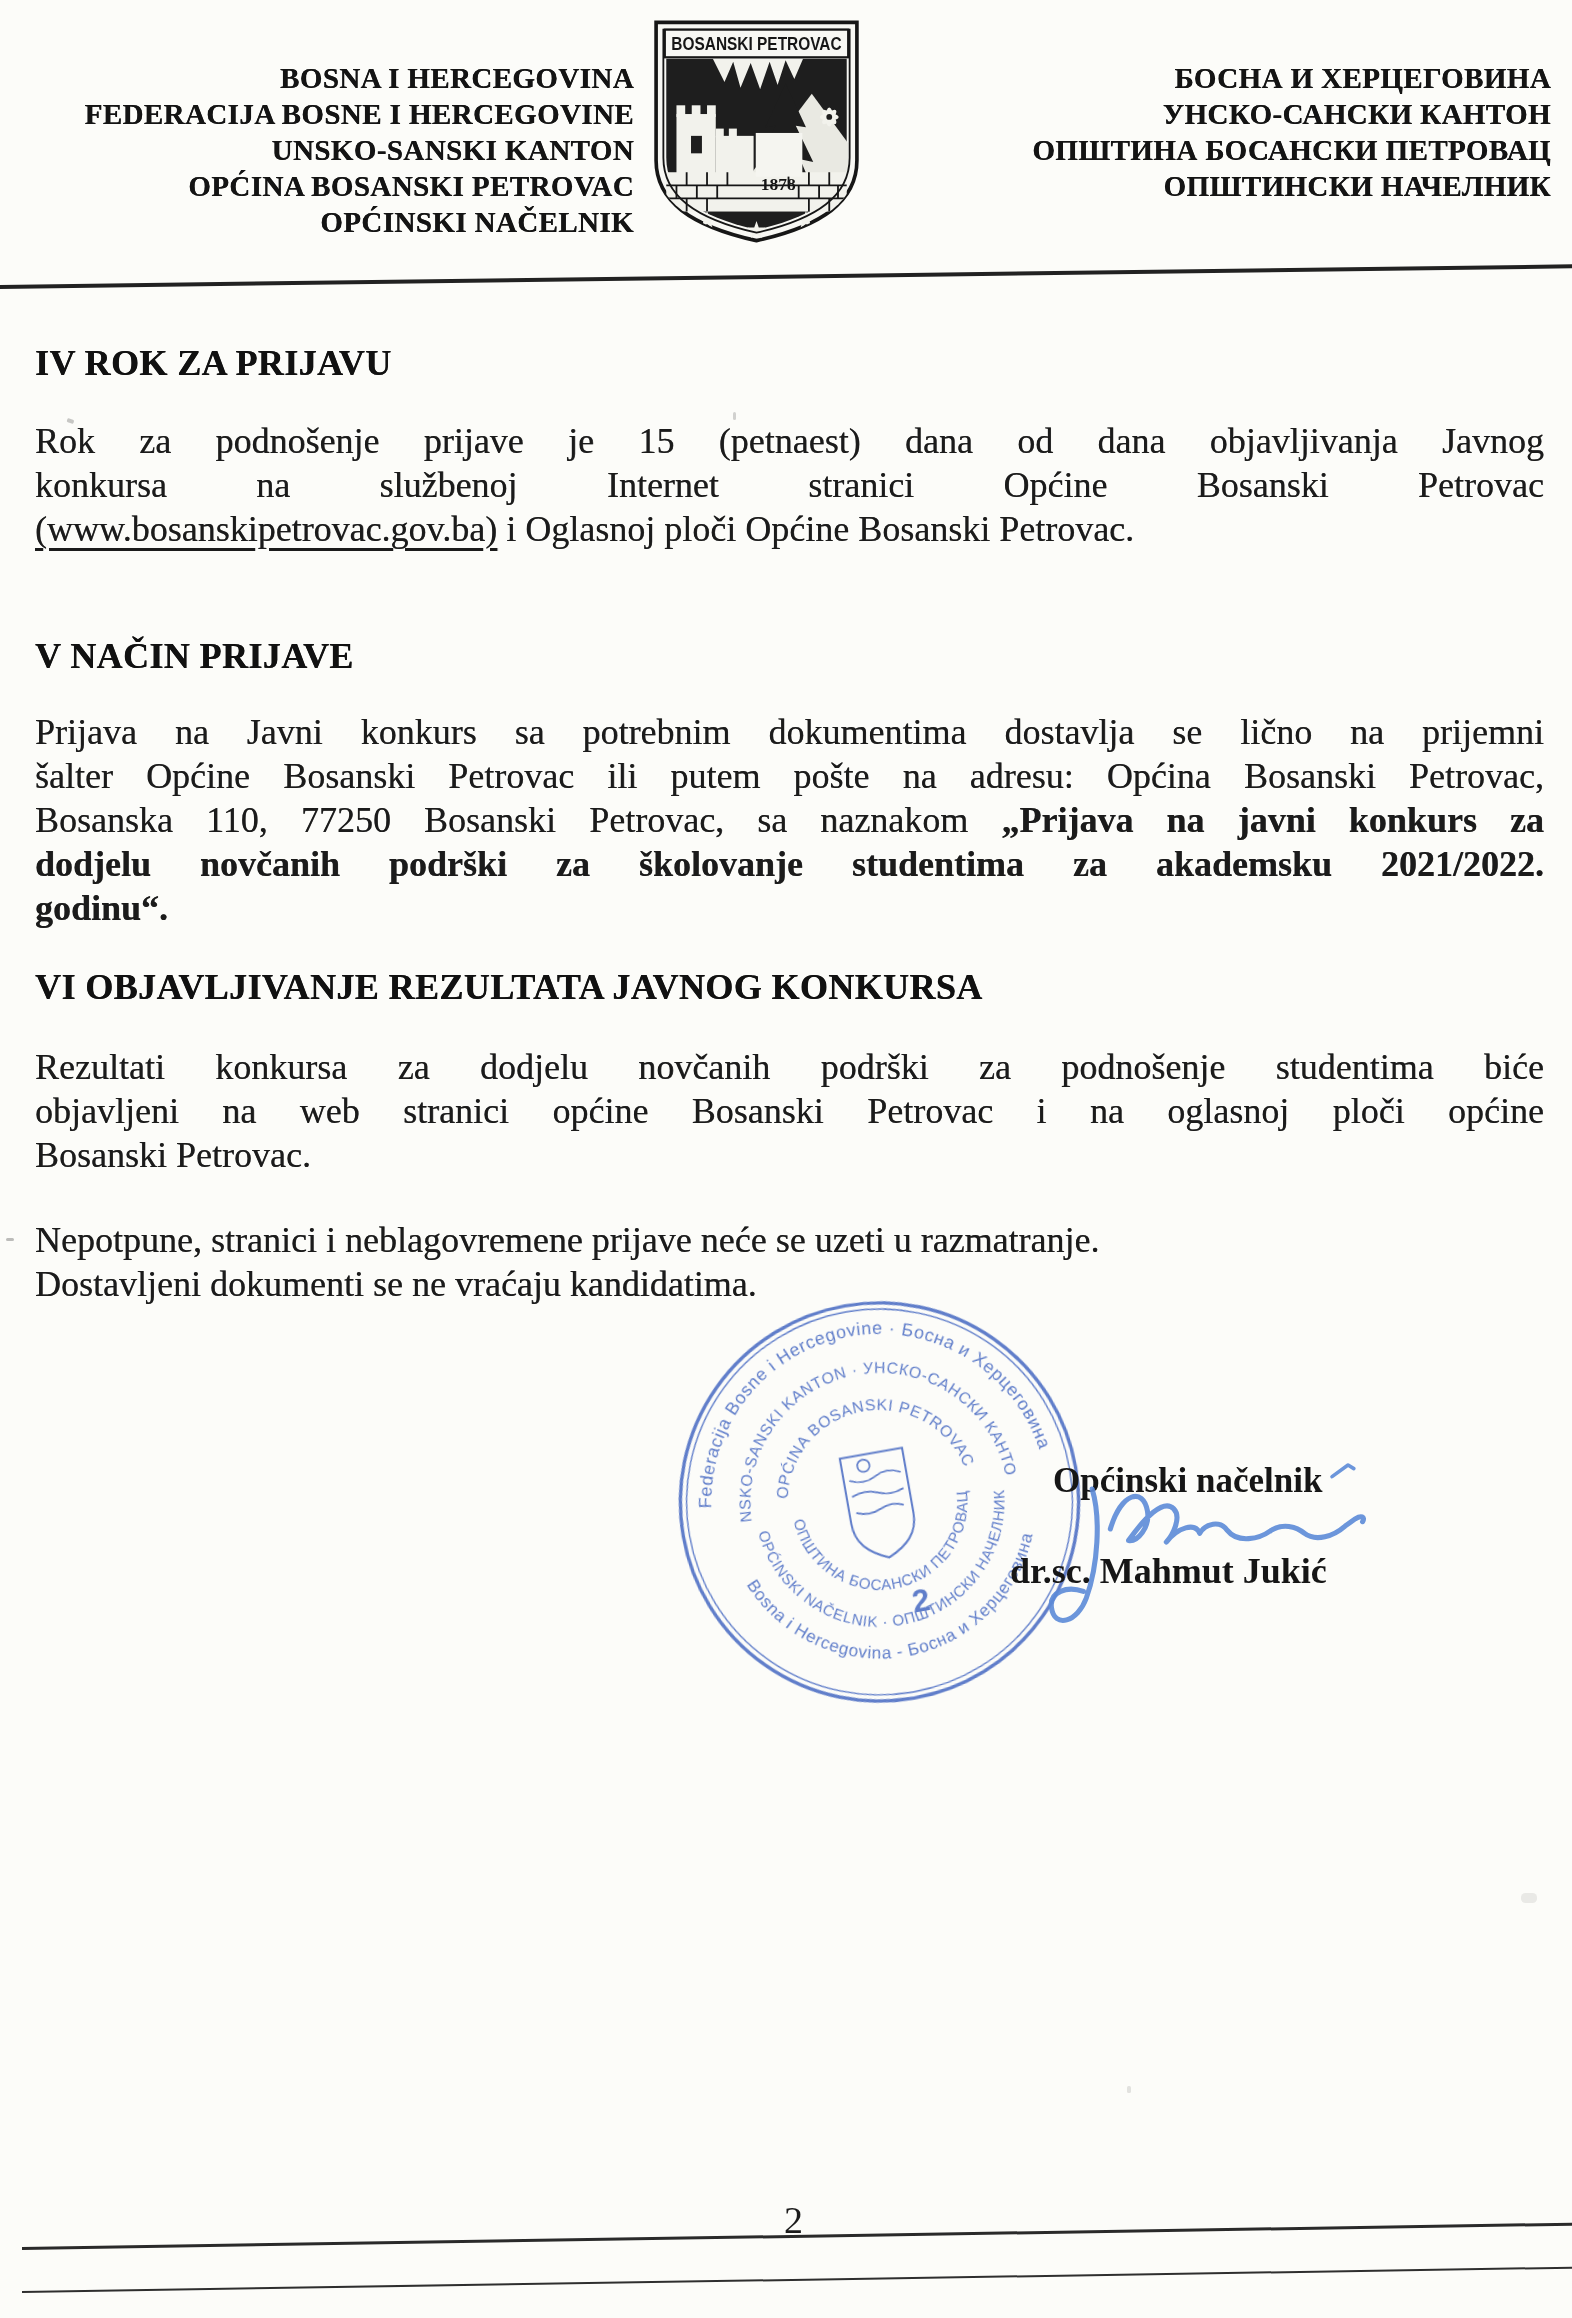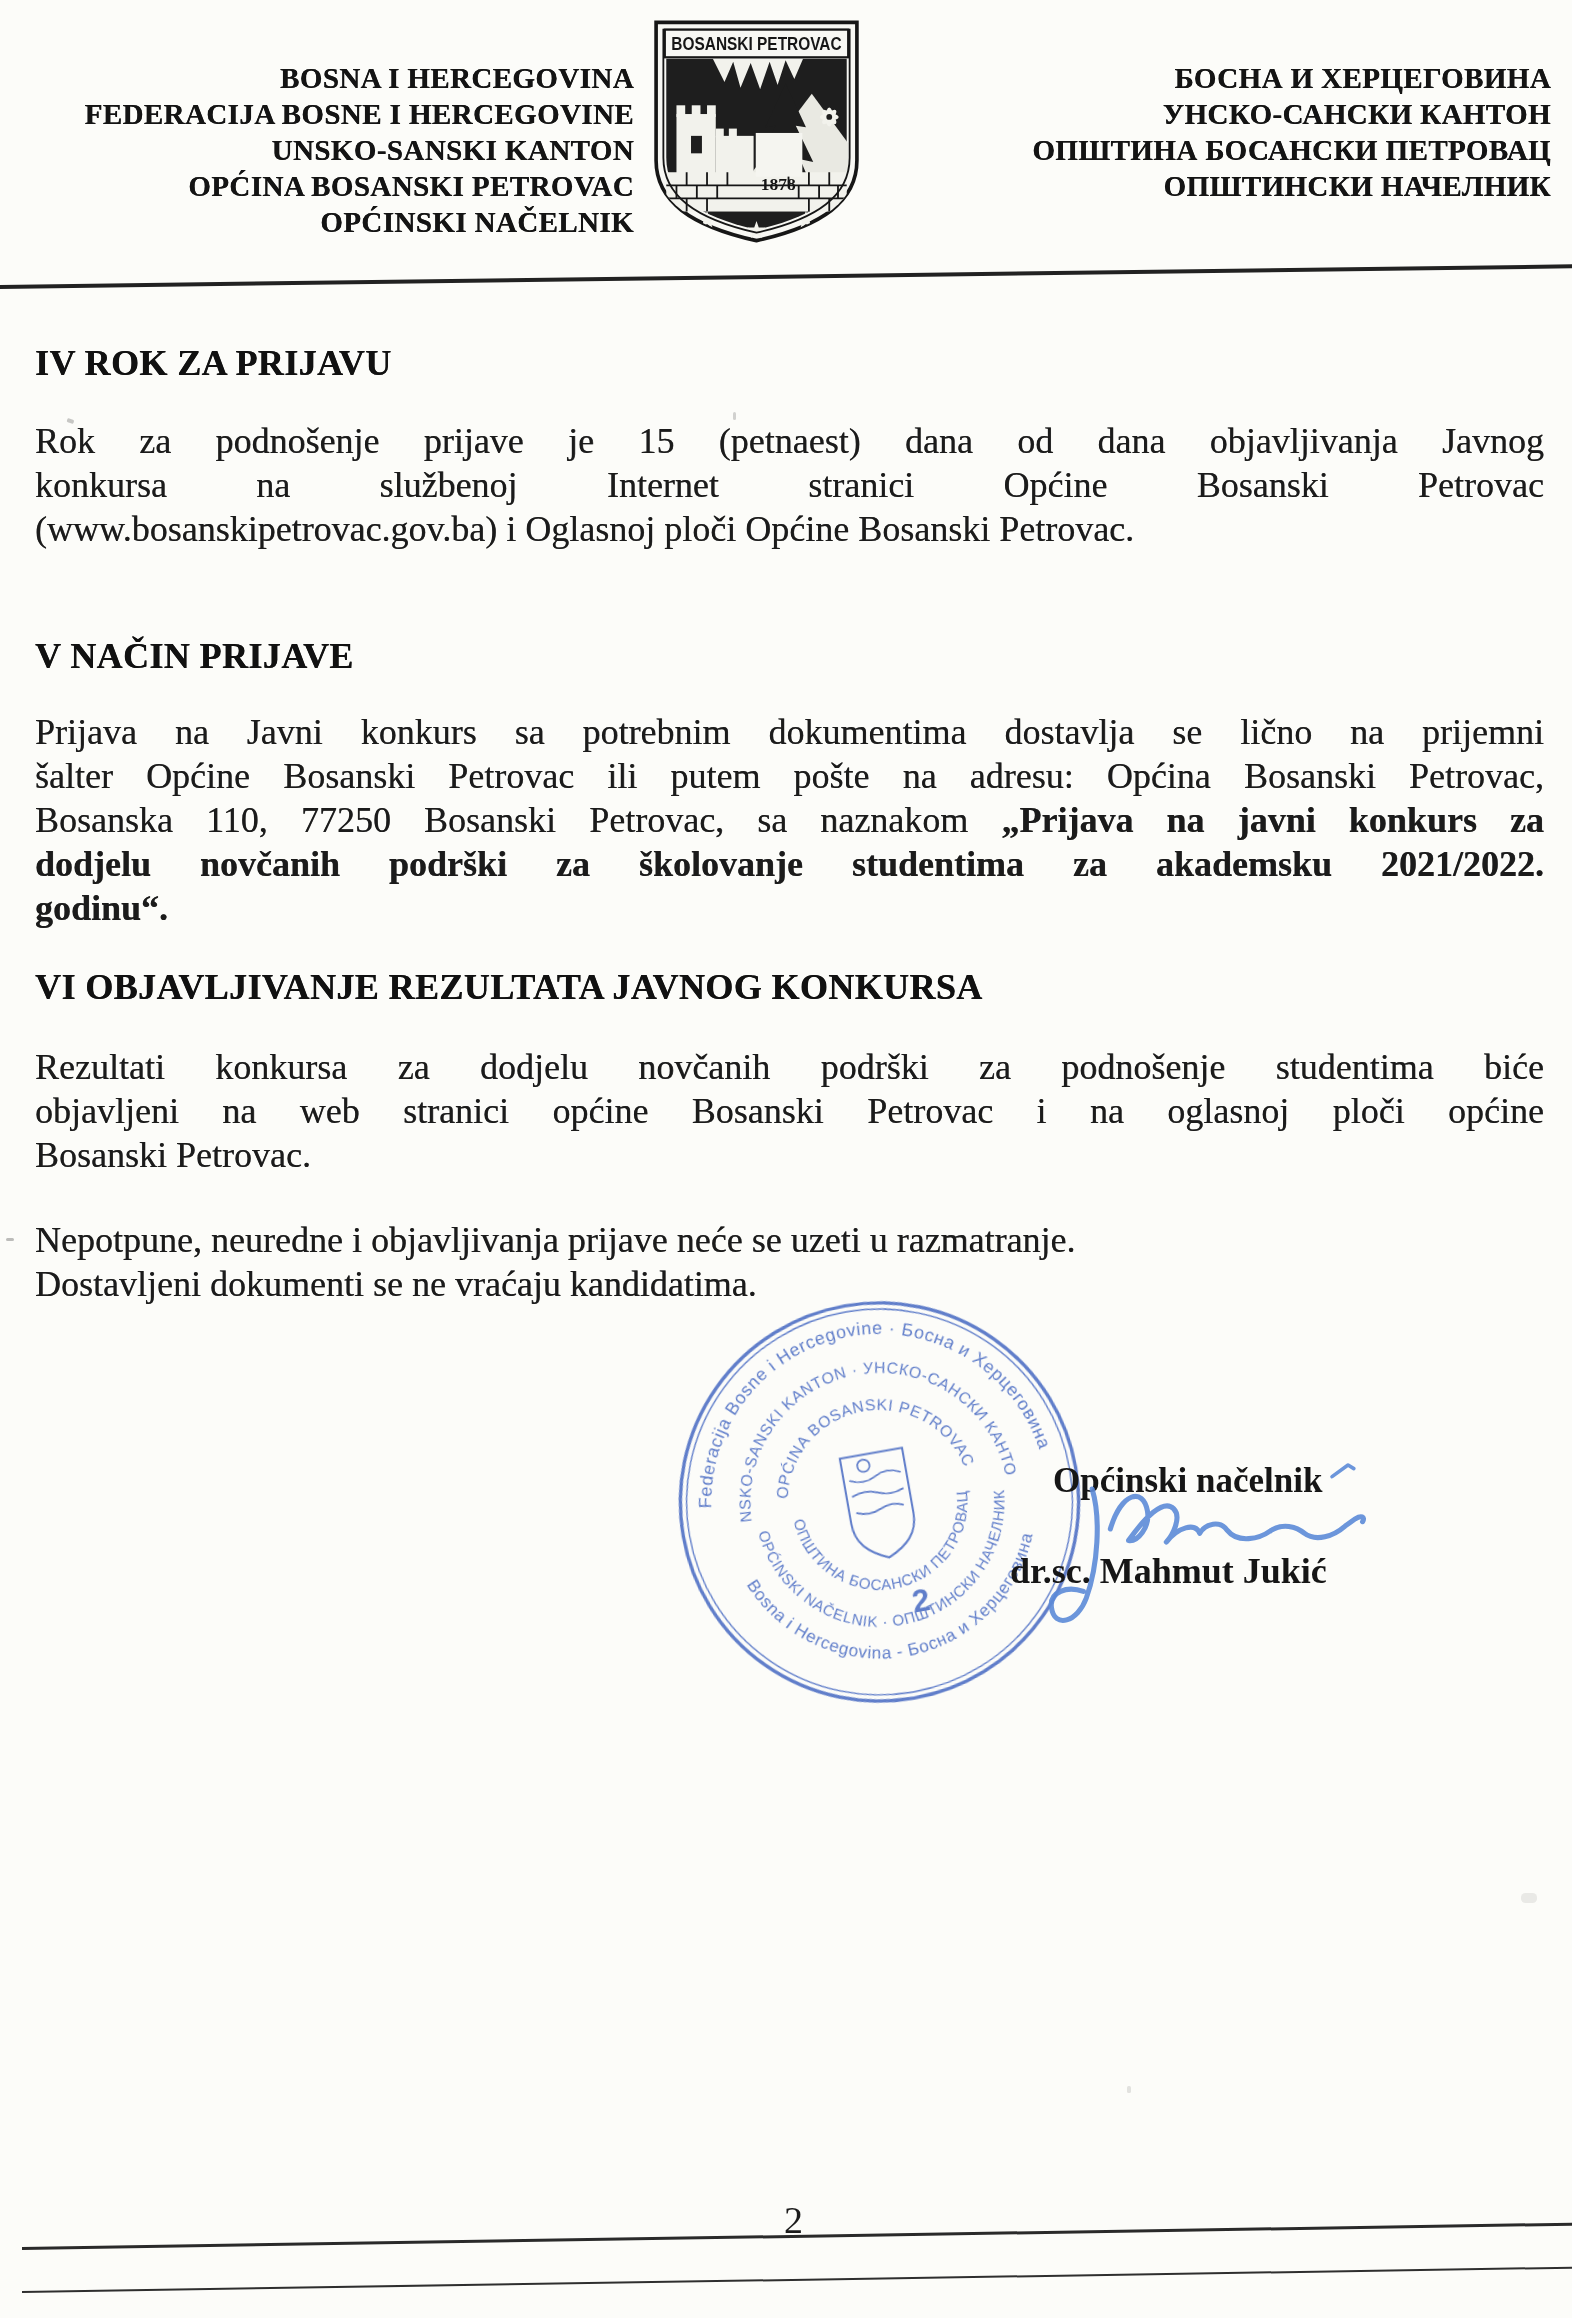--- a/index.html
+++ b/index.html
@@ -18,21 +18,21 @@
   .rule{position:absolute;background:#222;transform-origin:left center;}
   .rule-top{left:-7.3px;top:285px;width:1595px;height:3.6px;transform:rotate(-0.75deg);}
   
   .heading{position:absolute;left:35px;width:1509px;font-weight:700;font-size:36px;
     letter-spacing:0.4px;color:#111;text-shadow:0.3px 0 0 currentColor;}
   .para{position:absolute;left:35px;width:1509px;font-size:36px;color:#1b1b1b;
     text-shadow:0.3px 0 0 rgba(27,27,27,.75);}
   .line{display:block;height:44px;line-height:44px;white-space:nowrap;}
   .jline{white-space:normal;text-align:justify;text-align-last:justify;}
   .bold{font-weight:700;}
-  .u{text-decoration-thickness:2.9px;text-underline-offset:7.3px;}
+  .u{text-decoration:underline;text-decoration-thickness:2.9px;text-underline-offset:7.3px;}
   
   .stamp{position:absolute;left:661px;top:1296px;width:437px;height:412px;
     transform:rotate(-10deg);opacity:.82;filter:blur(0.3px);}
   .sig-svg{position:absolute;left:1019px;top:1449px;width:408px;height:189px;opacity:.9;}
   .sig-title{position:absolute;left:1053px;top:1461px;font-size:35px;font-weight:700;color:#161616;}
   .sig-name{position:absolute;left:1010px;top:1550px;font-size:36px;font-weight:700;color:#161616;}
   
   .page-num{position:absolute;left:768px;top:2198px;width:51px;text-align:center;
     font-size:38px;color:#1b1b1b;}
   .rule-b1{left:22px;top:2247px;width:1560px;height:2.9px;transform:rotate(-0.9deg);background:#2a2a2a;}
@@ -138,21 +138,21 @@
   </div>
 
   <div class="heading" style="top:966px">VI OBJAVLJIVANJE REZULTATA JAVNOG KONKURSA</div>
   <div class="para" style="top:1045px">
     <div class="line jline">Rezultati konkursa za dodjelu novčanih podrški za podnošenje studentima biće</div>
     <div class="line jline">objavljeni na web stranici općine Bosanski Petrovac i na oglasnoj ploči općine</div>
     <div class="line">Bosanski Petrovac.</div>
   </div>
 
   <div class="para" style="top:1218px">
-    <div class="line">Nepotpune, neuredne i objavljivanja prijave neće se uzeti u razmatranje.</div>
+    <div class="line">Nepotpune, stranici i neblagovremene prijave neće se uzeti u razmatranje.</div>
     <div class="line">Dostavljeni dokumenti se ne vraćaju kandidatima.</div>
   </div>
 
   <div class="stamp">
     <svg width="437" height="412" viewBox="0 0 600 600">
       <defs>
         <path id="arcOuterTop" d="M 55 300 A 245 245 0 0 1 545 300"></path>
         <path id="arcOuterBottom" d="M 72 300 A 228 228 0 0 0 528 300"></path>
         <path id="arcKanton" d="M 112 300 A 188 188 0 0 1 488 300"></path>
         <path id="arcNacelnik" d="M 118 300 A 182 182 0 0 0 482 300"></path>

